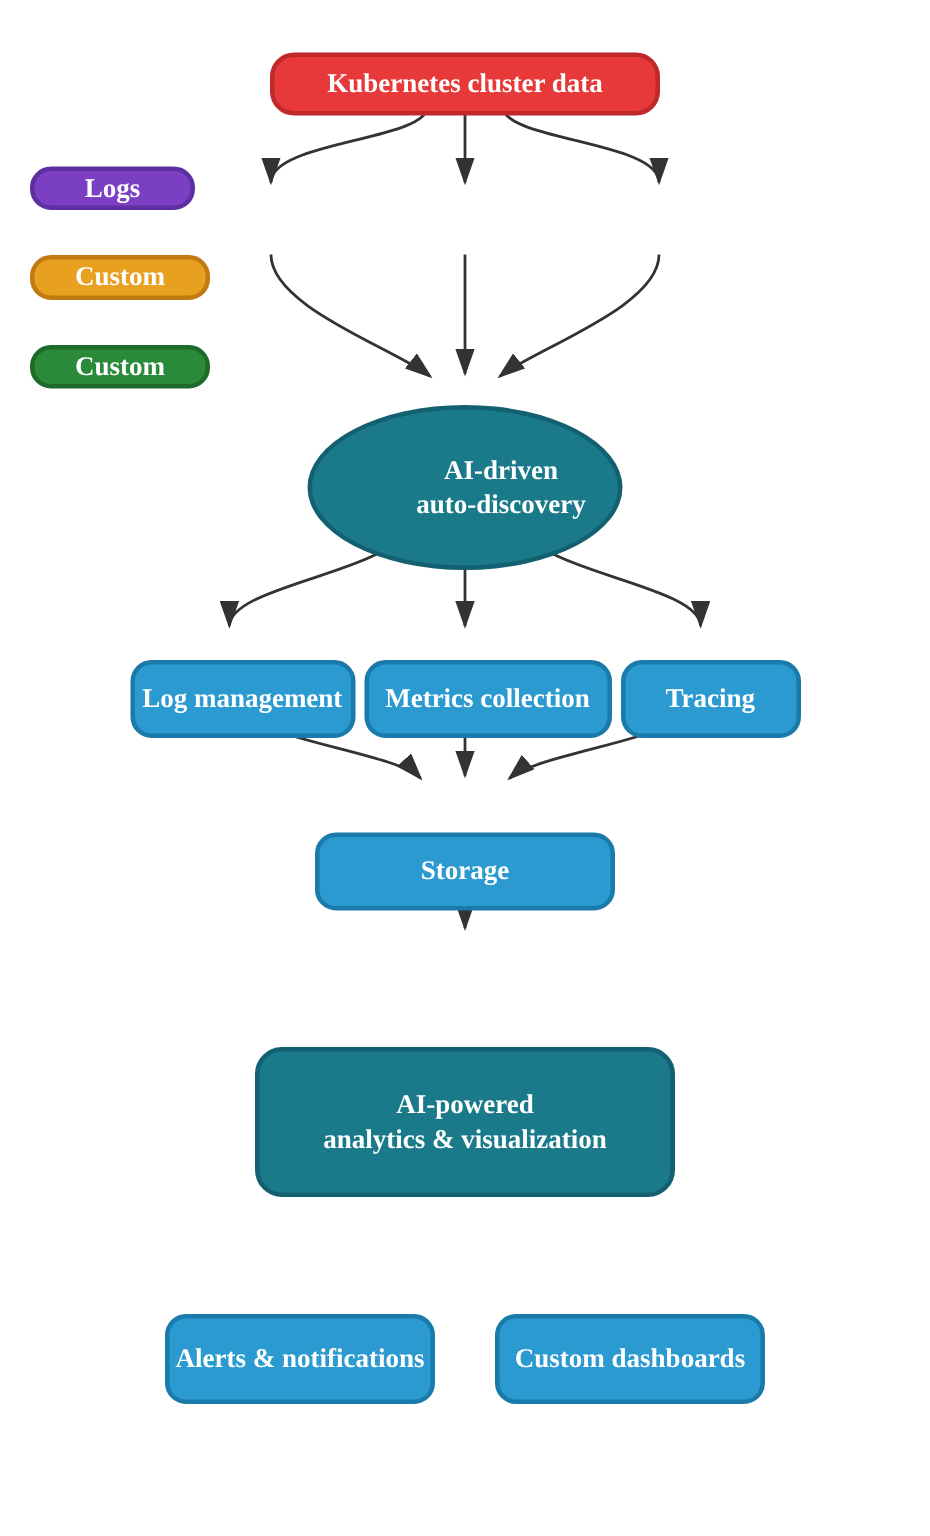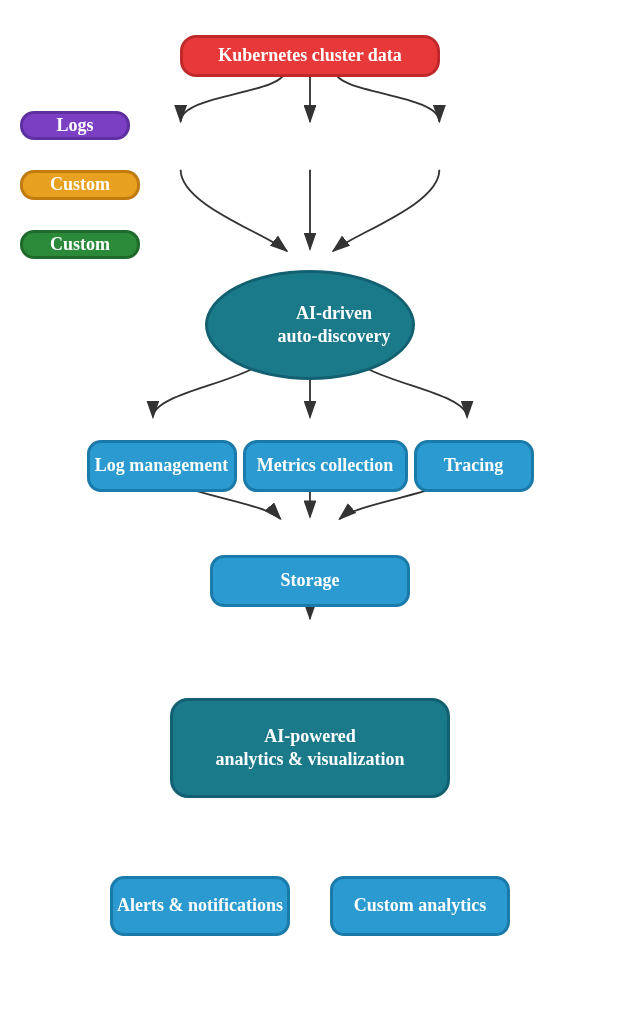--- a/index.html
+++ b/index.html
@@ -272,17 +272,17 @@
     </div>
   </div>
 
   <div style="height: 70px;"></div>
 
   <div class="row row-bottom-boxes" style="height: 68px; align-items: flex-start; padding-top: 0;">
     <div class="box box-alerts">
       <span>Alerts &amp; notifications</span>
     </div>
     <div class="box box-dashboards">
-      <span>Custom analytics</span>
+      <span>Custom dashboards</span>
     </div>
   </div>
 
 </div>
 
 </body></html>

